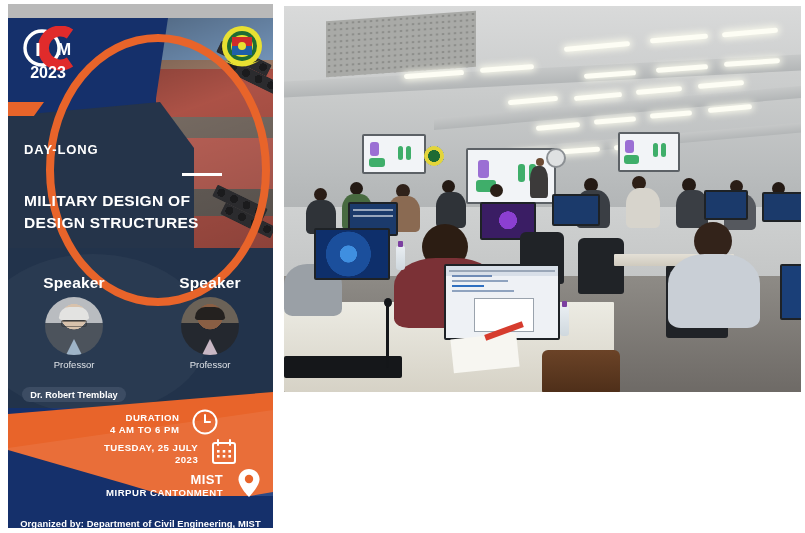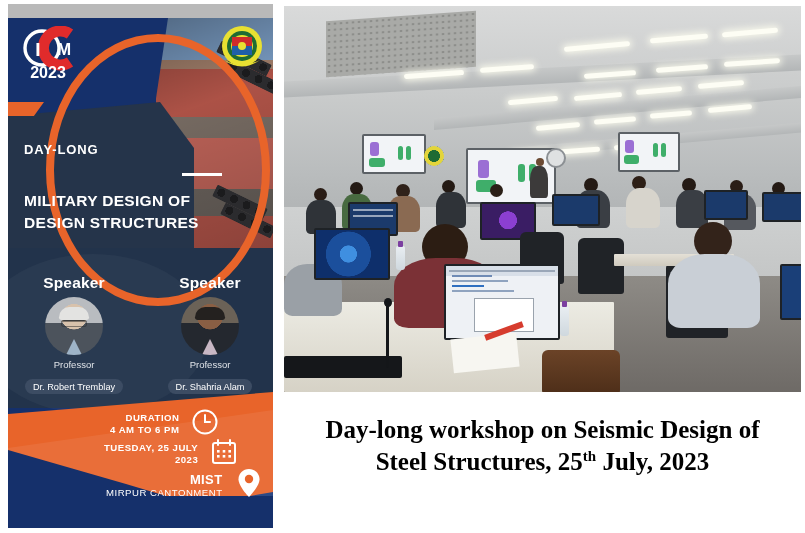--- a/index.html
+++ b/index.html
@@ -234,27 +234,27 @@
   }
   .a1 .shirt { background: #9eb4c8; clip-path: polygon(50% 0, 100% 100%, 0 100%); }
   .a2 .shirt { background: #c8b7c4; clip-path: polygon(50% 0, 100% 100%, 0 100%); }
   .speaker-role {
     margin-top: 4px;
     font-size: 9.5px;
     color: #dfe3e8;
   }
   .name-pill {
     display: inline-block;
-    margin-top: 9px;
+    margin-top: 17px;
     padding: 2.5px 8px;
     border-radius: 9px;
     background: #3c4c63;
     color: #ffffff;
     font-size: 9.2px;
-    font-weight: normal;
+    font-weight: bold;
     white-space: nowrap;
   }
 
   
   .band-orange {
     position: absolute;
     left: 0; top: 374px;
     width: 265px; height: 136px;
     background: #e8642a;
     clip-path: polygon(0 22px, 265px 0, 265px 136px, 0 136px);
@@ -305,21 +305,21 @@
   .info-value {
     font-size: 9.6px;
     font-weight: bold;
     letter-spacing: 0.5px;
     line-height: 1.25;
   }
   .row-duration { left: 102px; top: 390px; }
   .row-date     { left: 96px;  top: 420px; }
   .row-place    { left: 62px;  top: 450px; }
   .place-name   { font-size: 13px; font-weight: bold; letter-spacing: 0.4px; }
-  .place-sub    { font-size: 9.6px; font-weight: normal; letter-spacing: 0.5px; padding-left: 36px; }
+  .place-sub    { font-size: 9.6px; font-weight: bold; letter-spacing: 0.5px; padding-left: 36px; }
 
   .organized {
     position: absolute;
     left: 0; top: 500px;
     width: 265px;
     text-align: center;
     color: #ffffff;
     font-size: 9.4px;
     font-weight: bold;
     letter-spacing: 0.1px;
@@ -523,21 +523,20 @@
         <div><span class="name-pill">Dr. Robert Tremblay</span></div>
       </div>
 
       <div class="speaker-col right">
         <div class="speaker-title">Speaker</div>
         <div class="avatar a2">
           <div class="face-hair"></div>
           <div class="shirt"></div>
         </div>
         <div class="speaker-role">Professor</div>
-        <div><span class="name-pill">Dr. Shahria Alam</span></div>
       </div>
 
       <div class="band-orange"></div>
       <div class="band-orange-soft"></div>
       <div class="band-navy"></div>
       <div class="band-navy-light"></div>
       <div class="band-bottom"></div>
 
       <div class="info-row row-duration">
         <div class="info-text">
@@ -579,20 +578,21 @@
           <div class="place-sub">MIRPUR CANTONMENT</div>
         </div>
         <span>
           <svg width="28" height="30" viewBox="0 0 28 30" aria-hidden="true">
             <path d="M14 1 C8 1 3.5 5.5 3.5 11.2 C3.5 18.5 14 29 14 29 C14 29 24.5 18.5 24.5 11.2 C24.5 5.5 20 1 14 1 Z" fill="#ffffff"></path>
             <circle cx="14" cy="11" r="4.2" fill="#e8642a"></circle>
           </svg>
         </span>
       </div>
 
+      <div class="organized">Organized by: Department of Civil Engineering, MIST</div>
     </div>
   </div>
 
   <div class="photo">
     <div class="ph-ceiling"></div>
     <div class="ph-acoustic"></div>
 
     <div class="ph-beam" style="left:0;top:62px;width:517px;height:16px;transform:skewY(-3deg);"></div>
     <div class="ph-beam" style="left:150px;top:96px;width:367px;height:12px;transform:skewY(-5deg);"></div>
     <div class="ph-beam" style="left:210px;top:130px;width:307px;height:10px;transform:skewY(-5deg);"></div>
@@ -705,18 +705,14 @@
 
     <div class="ph-keyboard" style="left:0;top:350px;width:118px;height:22px;"></div>
     <div class="ph-mic" style="left:102px;top:298px;height:64px;"></div>
     <div class="ph-bottle" style="left:276px;top:300px;"></div>
     <div class="ph-bottle" style="left:112px;top:240px;height:24px;"></div>
     <div class="ph-bag" style="left:258px;top:344px;width:78px;height:46px;"></div>
     <div style="position:absolute;left:168px;top:330px;width:66px;height:34px;background:#f7f6f1;transform:rotate(-6deg);"></div>
     <div style="position:absolute;left:200px;top:322px;width:40px;height:6px;background:#d63c2e;transform:rotate(-20deg);"></div>
   </div>
 
-  <div class="caption">
-    <div>Day-long workshop on Seismic Design of</div>
-    <div><span>Steel Structures, 25</span><sup>th</sup><span> July, 2023</span></div>
-  </div>
 
 </div>
 
 </body></html>

